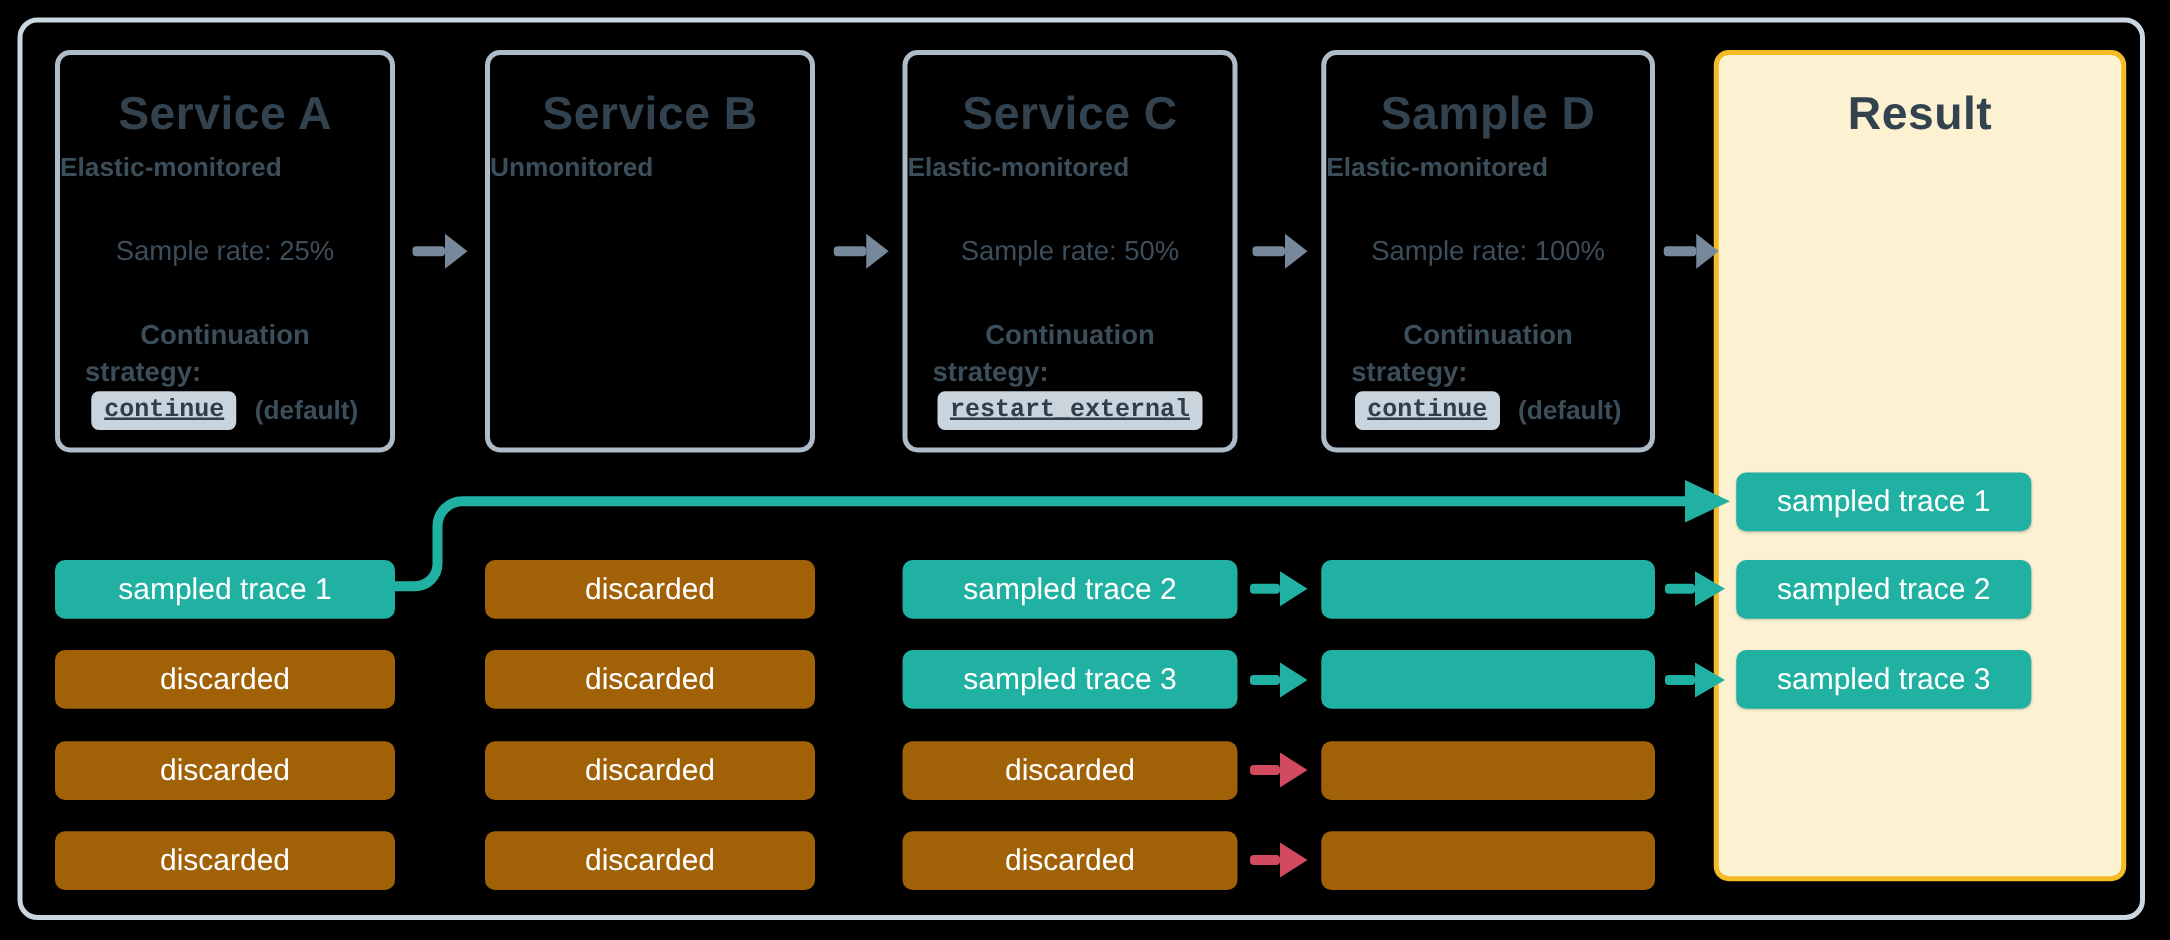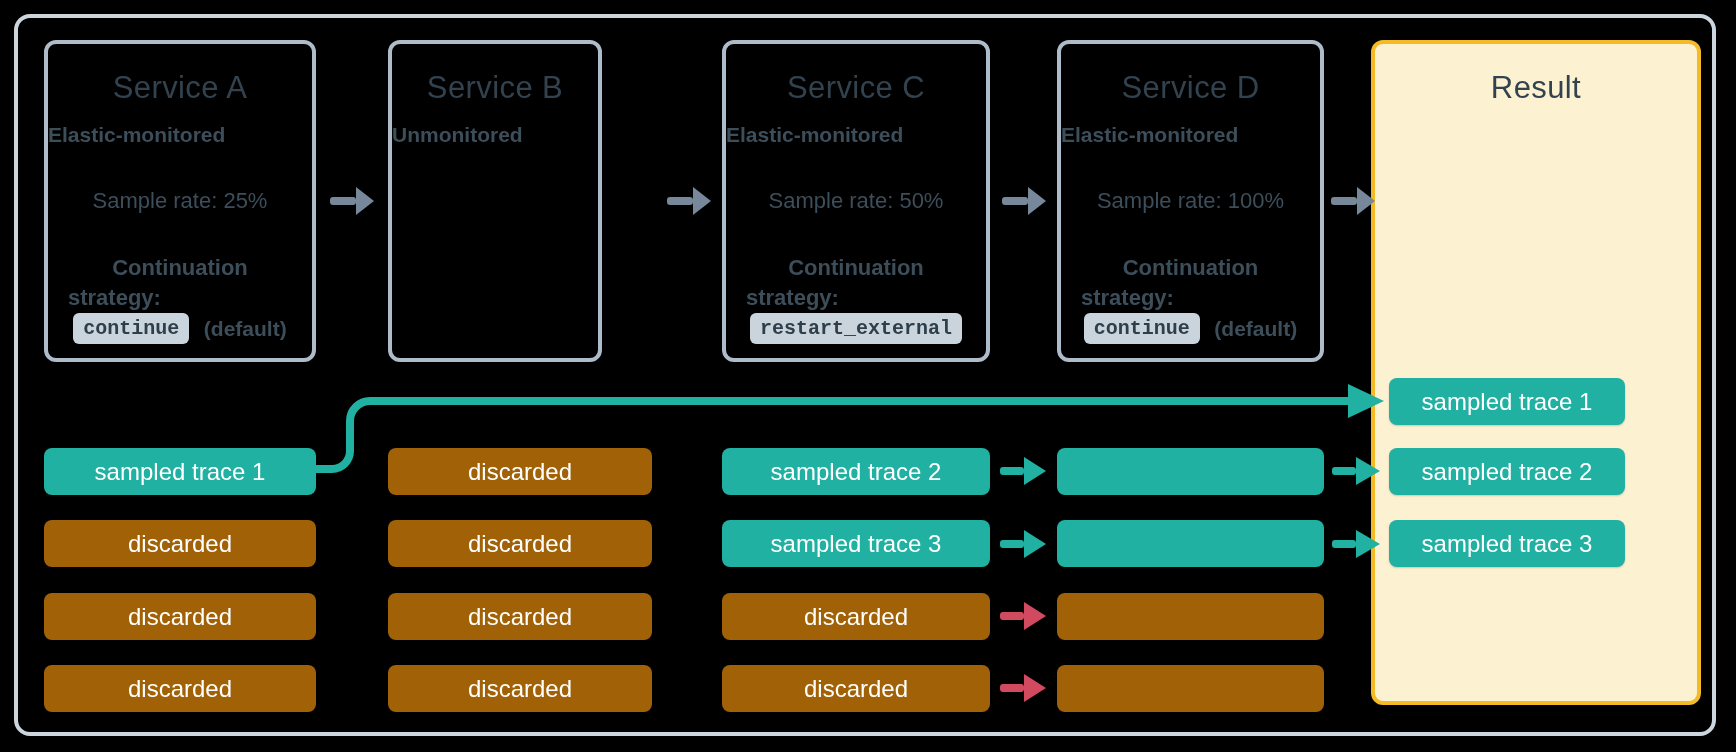--- a/index.html
+++ b/index.html
@@ -5,41 +5,41 @@
   html,body{margin:0;padding:0;background:#000;}
   #app{position:relative;width:1736px;height:752px;background:#000;overflow:hidden;
        font-family:"Liberation Sans","DejaVu Sans",sans-serif;}
 
   .frame{position:absolute;left:14px;top:14px;width:1694px;height:714px;
          border:4px solid #ccd6de;border-radius:16px;}
 
   .svc{position:absolute;top:40px;height:322px;border:4px solid #aebcc9;
        border-radius:12px;box-sizing:border-box;background:transparent;}
   .svc-a{left:44px;width:272px;}
-  .svc-b{left:388px;width:214px;}
+  .svc-b{left:388px;width:264px;}
   .svc-c{left:722px;width:268px;}
   .svc-d{left:1057px;width:267px;}
 
   .result-box{position:absolute;left:1371px;top:40px;width:330px;height:665px;
       background:#fcf2d2;border:4px solid #f4bb26;border-radius:12px;box-sizing:border-box;}
 
   .svc-title{position:absolute;left:0;right:0;top:26px;text-align:center;
-      font-size:31px;font-weight:400;color:#32424f;letter-spacing:.4px;}
+      font-size:37px;font-weight:700;color:#32424f;letter-spacing:.4px;}
   .svc-sub{position:absolute;left:0;right:0;top:79px;text-align:left;
       font-size:21px;font-weight:600;color:#3d4e5b;}
   .svc-rate{position:absolute;left:0;right:0;top:144px;text-align:center;
       font-size:22px;font-weight:400;color:#3d4e5b;}
   .svc-cont1{position:absolute;left:0;right:0;top:211px;text-align:center;
       font-size:22px;font-weight:600;color:#3d4e5b;}
   .svc-cont2{position:absolute;left:0;right:0;top:241px;text-align:left;
       font-size:22px;font-weight:600;color:#3d4e5b;padding-left:20px;}
   .chip-row{position:absolute;left:0;right:0;top:269px;text-align:center;white-space:nowrap;}
   .chip{display:inline-block;background:#c9d4dd;border-radius:6px;padding:4px 10px;
       font-family:"Liberation Mono","DejaVu Sans Mono",monospace;
-      font-size:20px;font-weight:700;color:#2e3e4b;vertical-align:middle;}
+      font-size:20px;font-weight:700;color:#2e3e4b;vertical-align:middle;text-decoration:underline;}
   .chip-suffix{display:inline-block;font-size:21px;font-weight:600;color:#3d4e5b;
       margin-left:10px;vertical-align:middle;text-align:center;}
 
   .pill{position:absolute;height:47px;border-radius:8px;color:#ffffff;
       font-size:24px;font-weight:400;display:flex;align-items:center;justify-content:center;
       box-shadow:0 1px 2px rgba(0,0,0,.18);}
   .sampled{background:#20b1a2;}
   .discarded{background:#a16207;}
 
   .col-a{left:44px;width:272px;}
@@ -82,21 +82,21 @@
     <div class="svc-sub">Elastic-monitored</div>
     <div class="svc-rate">Sample rate: 50%</div>
     <div class="svc-cont1">Continuation</div>
     <div class="svc-cont2">strategy:</div>
     <div class="chip-row">
       <span class="chip">restart_external</span>
     </div>
   </div>
 
   <div class="svc svc-d">
-    <div class="svc-title">Service D</div>
+    <div class="svc-title">Sample D</div>
     <div class="svc-sub">Elastic-monitored</div>
     <div class="svc-rate">Sample rate: 100%</div>
     <div class="svc-cont1">Continuation</div>
     <div class="svc-cont2">strategy:</div>
     <div class="chip-row">
       <span class="chip">continue</span>
       <span class="chip-suffix">(default)</span>
     </div>
   </div>
 

